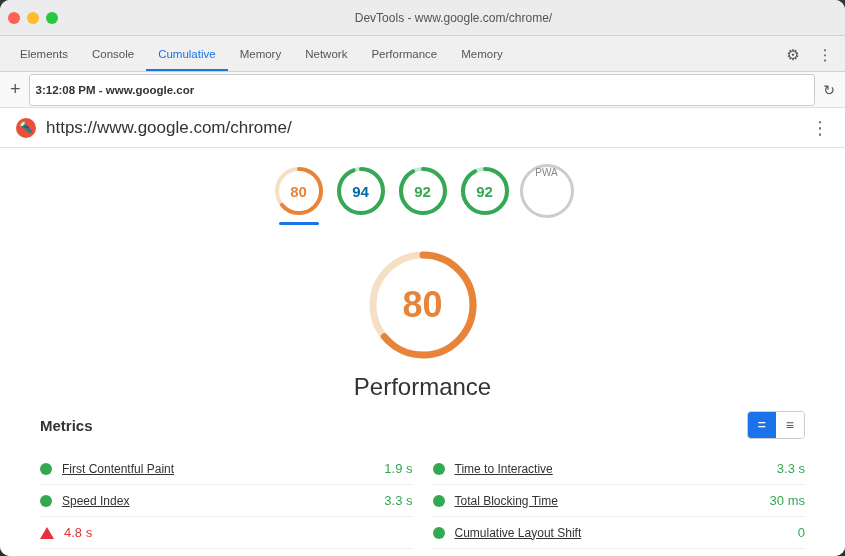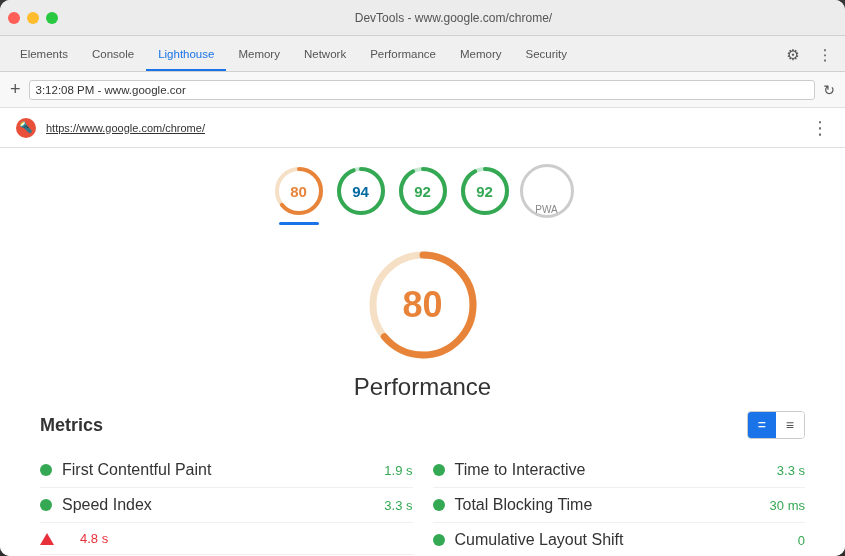--- a/index.html
+++ b/index.html
@@ -106,27 +106,28 @@
       gap: 8px;
       flex-shrink: 0;
     }
     .urlbar-plus {
       font-size: 18px;
       color: #555;
       cursor: pointer;
     }
     .urlbar-input {
       flex: 1;
-      height: 20px;
+      height: 32px;
       border: 1px solid #ccc;
       border-radius: 3px;
       font-size: 11.5px;
       padding: 0 6px;
       color: #333;
       background: #fff;
+      font-weight: bold;
     }
     .urlbar-reload {
       font-size: 14px;
       color: #555;
       cursor: pointer;
     }
     
     .page-header {
       background: #fff;
       height: 40px;
@@ -143,23 +144,22 @@
       border-radius: 50%;
       display: flex;
       align-items: center;
       justify-content: center;
       color: #fff;
       font-size: 11px;
       margin-right: 10px;
       flex-shrink: 0;
     }
     .page-url-text {
-      font-size: 11px;
+      font-size: 17px;
       color: #333;
-      text-decoration: underline;
     }
     .page-header-dots {
       margin-left: auto;
       color: #666;
       font-size: 18px;
       cursor: pointer;
     }
     
     .main-content {
       flex: 1;
@@ -203,21 +203,21 @@
       display: flex;
       flex-direction: column;
       align-items: center;
     }
     .pwa-circle {
       width: 54px;
       height: 54px;
       border-radius: 50%;
       border: 3px solid #ccc;
       display: flex;
-      align-items: flex-end;
+      align-items: flex-start;
       justify-content: center;
       cursor: pointer;
     }
     .pwa-label {
       font-size: 10px;
       color: #888;
     }
     
     .big-score-section {
       display: flex;
@@ -253,21 +253,21 @@
     
     .metrics-section {
       padding: 0 40px 16px 40px;
     }
     .metrics-header {
       display: flex;
       align-items: center;
       margin-bottom: 14px;
     }
     .metrics-title {
-      font-size: 18px;
+      font-size: 15px;
       font-weight: 600;
       color: #333;
     }
     .metrics-view-btns {
       margin-left: auto;
       display: flex;
       border-radius: 4px;
       overflow: hidden;
       border: 1px solid #ccc;
     }
@@ -308,28 +308,29 @@
       height: 0;
       border-left: 7px solid transparent;
       border-right: 7px solid transparent;
       border-bottom: 12px solid #e8303a;
       background: transparent;
       border-radius: 0;
       margin-right: 10px;
       flex-shrink: 0;
     }
     .metric-name {
-      font-size: 16px;
+      font-size: 12px;
       color: #333;
       flex: 1;
+      text-decoration: underline;
     }
     .metric-value {
       font-size: 13px;
       font-weight: 500;
-      margin-left: 16px;
+      margin-left: 0;
     }
     .metric-value-green { color: #34a853; }
     .metric-value-red { color: #e8303a; }
   </style>
 </head>
 <body>
 
 <div class="window">
 
   <div class="titlebar">
@@ -337,26 +338,25 @@
       <div class="traffic-light tl-red"></div>
       <div class="traffic-light tl-yellow"></div>
       <div class="traffic-light tl-green"></div>
     </div>
     <div class="titlebar-title">DevTools - www.google.com/chrome/</div>
   </div>
 
   <div class="devtools-tabs">
     <button class="devtools-tab-btn">Elements</button>
     <button class="devtools-tab-btn">Console</button>
-    <button class="devtools-tab-btn active">Lighthouse</button>
+    <button class="devtools-tab-btn active">Cumulative</button>
     <button class="devtools-tab-btn">Memory</button>
     <button class="devtools-tab-btn">Network</button>
     <button class="devtools-tab-btn">Performance</button>
     <button class="devtools-tab-btn">Memory</button>
-    <button class="devtools-tab-btn">Security</button>
     <div class="devtools-tab-icons">
       <div class="icon-btn">⚙</div>
       <div class="icon-btn">⋮</div>
     </div>
   </div>
 
   <div class="urlbar">
     <div class="urlbar-plus">+</div>
     <input class="urlbar-input" type="text" value="3:12:08 PM - www.google.cor" style="">
     <div class="urlbar-reload">↻</div>

